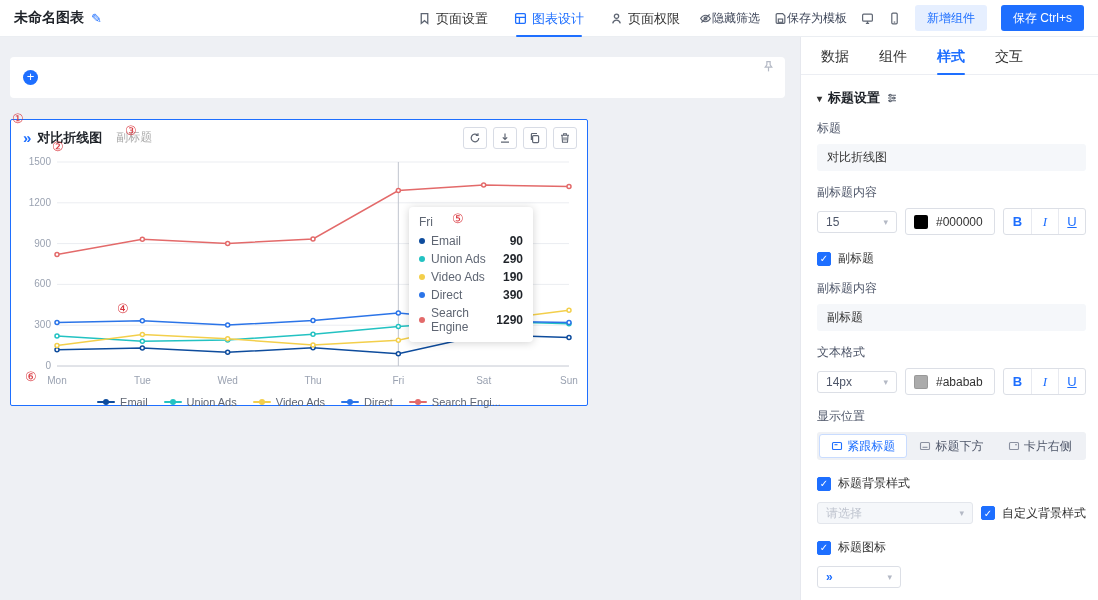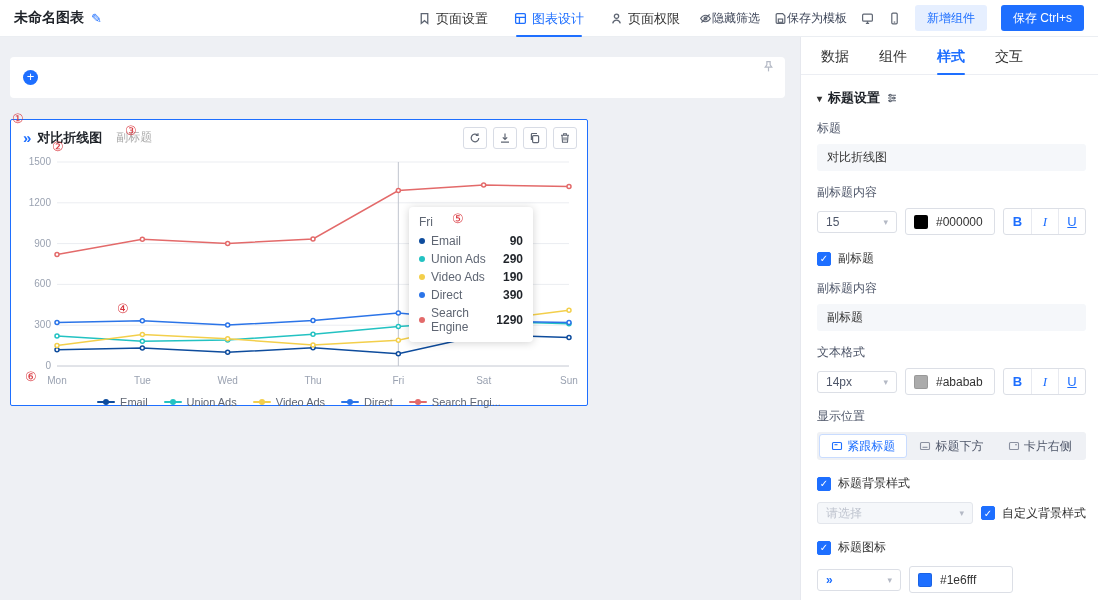--- a/index.html
+++ b/index.html
@@ -481,22 +481,18 @@
               <span>✓</span>
             </span>
           <span class="cb-label">标题图标</span>
         </div>
 
         <div class="ctrl-row" style="margin-top:10px">
           <div class="select" style="width:84px">
             <span style="color:#1e6fff;font-weight:700">»</span>
             <span class="caret">▾</span>
           </div>
-          <div class="swatch-box" style="width:104px">
-            <span class="swatch" style="background: rgb(30, 111, 255);"></span>
-            <span>#1e6fff</span>
-          </div>
         </div>
 
       </div>
     </aside>
   </div>
 </div>
 
 </body></html>

